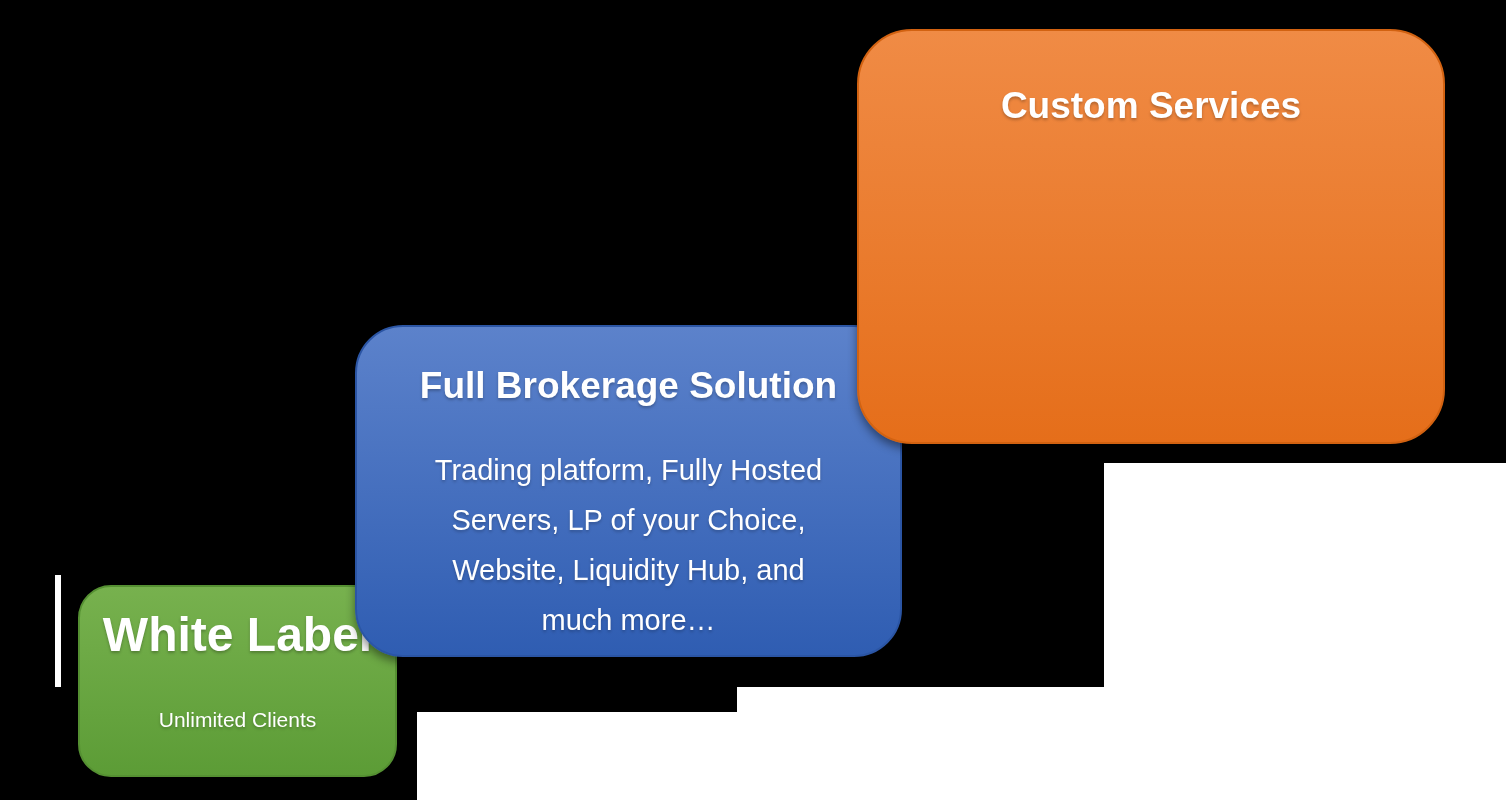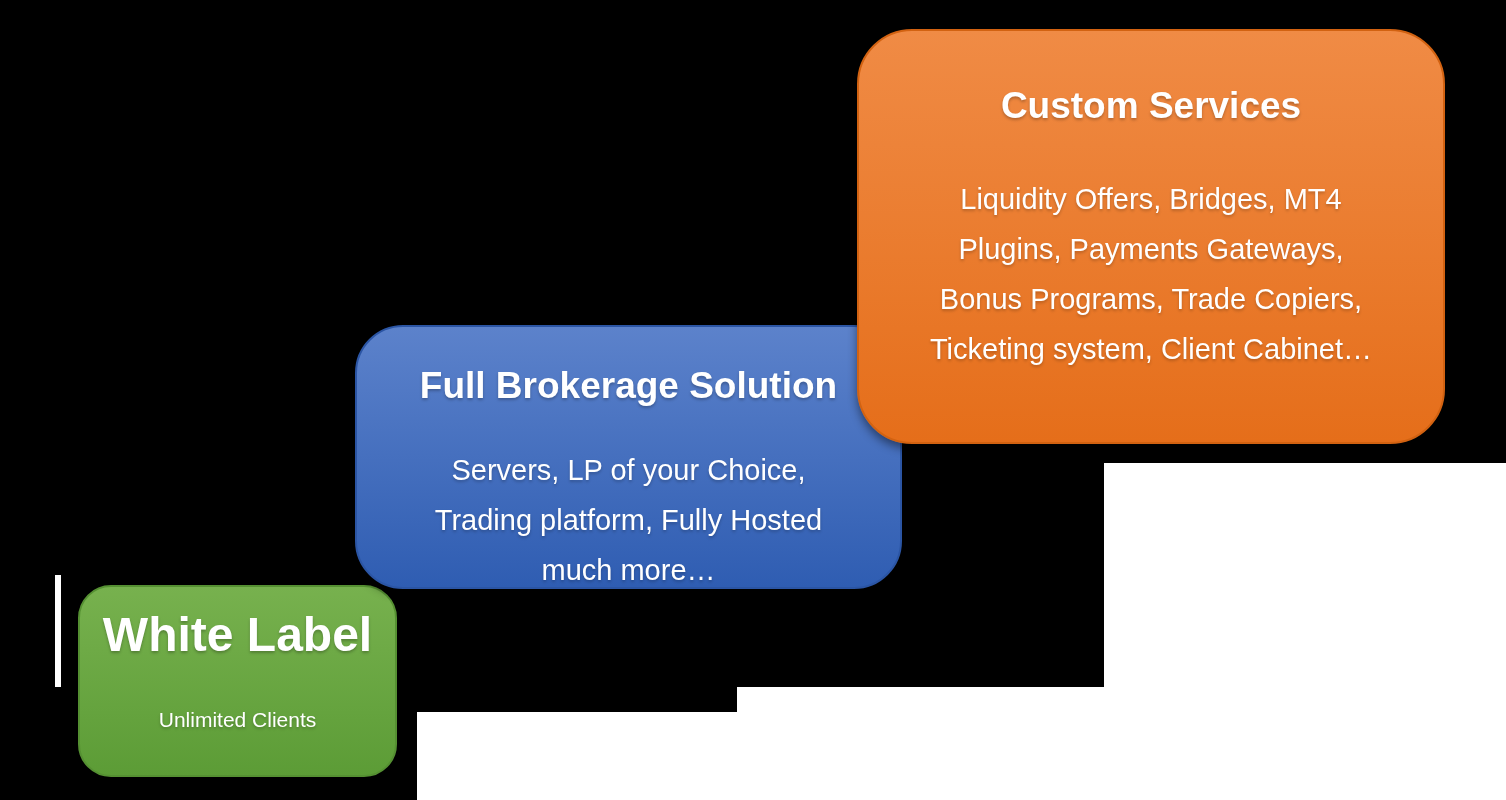--- a/index.html
+++ b/index.html
@@ -55,21 +55,21 @@
 
   #card-white-label {
     left: 78px; top: 585px; width: 319px; height: 192px;
     border-radius: 33px;
     z-index: 1;
   }
   #card-white-label .card-title { top: 20px;  font-size: 48px; }
   #card-white-label .card-body  { top: 108px; font-size: 21px; }
 
   #card-full-brokerage {
-    left: 355px; top: 325px; width: 547px; height: 264px;
+    left: 355px; top: 325px; width: 547px; height: 332px;
     border-radius: 48px;
     z-index: 2;
   }
   #card-full-brokerage .card-title { top: 38px;  font-size: 37px; }
   #card-full-brokerage .card-body  { top: 118px; font-size: 29px; }
 
   #card-custom-services {
     left: 857px; top: 29px; width: 588px; height: 415px;
     border-radius: 55px;
     z-index: 3;
@@ -90,29 +90,24 @@
   <div id="card-white-label" class="card" style="background: linear-gradient(rgb(119, 177, 78) 0%, rgb(92, 156, 54) 100%); border-color: rgb(85, 144, 50); color: rgb(255, 255, 255);">
     <div class="card-title">White Label</div>
     <div class="card-body">
       <div class="card-line">Unlimited Clients</div>
     </div>
   </div>
 
   <div id="card-full-brokerage" class="card" style="background: linear-gradient(rgb(92, 130, 203) 0%, rgb(47, 93, 178) 100%); border-color: rgb(43, 85, 164); color: rgb(255, 255, 255);">
     <div class="card-title">Full Brokerage Solution</div>
     <div class="card-body">
+      <div class="card-line">Trading platform, Fully Hosted</div>
       <div class="card-line">Servers, LP of your Choice,</div>
-      <div class="card-line">Trading platform, Fully Hosted</div>
+      <div class="card-line">Website, Liquidity Hub, and</div>
       <div class="card-line">much more…</div>
     </div>
   </div>
 
   <div id="card-custom-services" class="card" style="background: linear-gradient(rgb(240, 139, 69) 0%, rgb(229, 110, 26) 100%); border-color: rgb(210, 98, 17); color: rgb(255, 255, 255);">
     <div class="card-title">Custom Services</div>
-    <div class="card-body">
-      <div class="card-line">Liquidity Offers, Bridges, MT4</div>
-      <div class="card-line">Plugins, Payments Gateways,</div>
-      <div class="card-line">Bonus Programs, Trade Copiers,</div>
-      <div class="card-line">Ticketing system, Client Cabinet…</div>
-    </div>
   </div>
 
 </div>
 
 </body></html>

